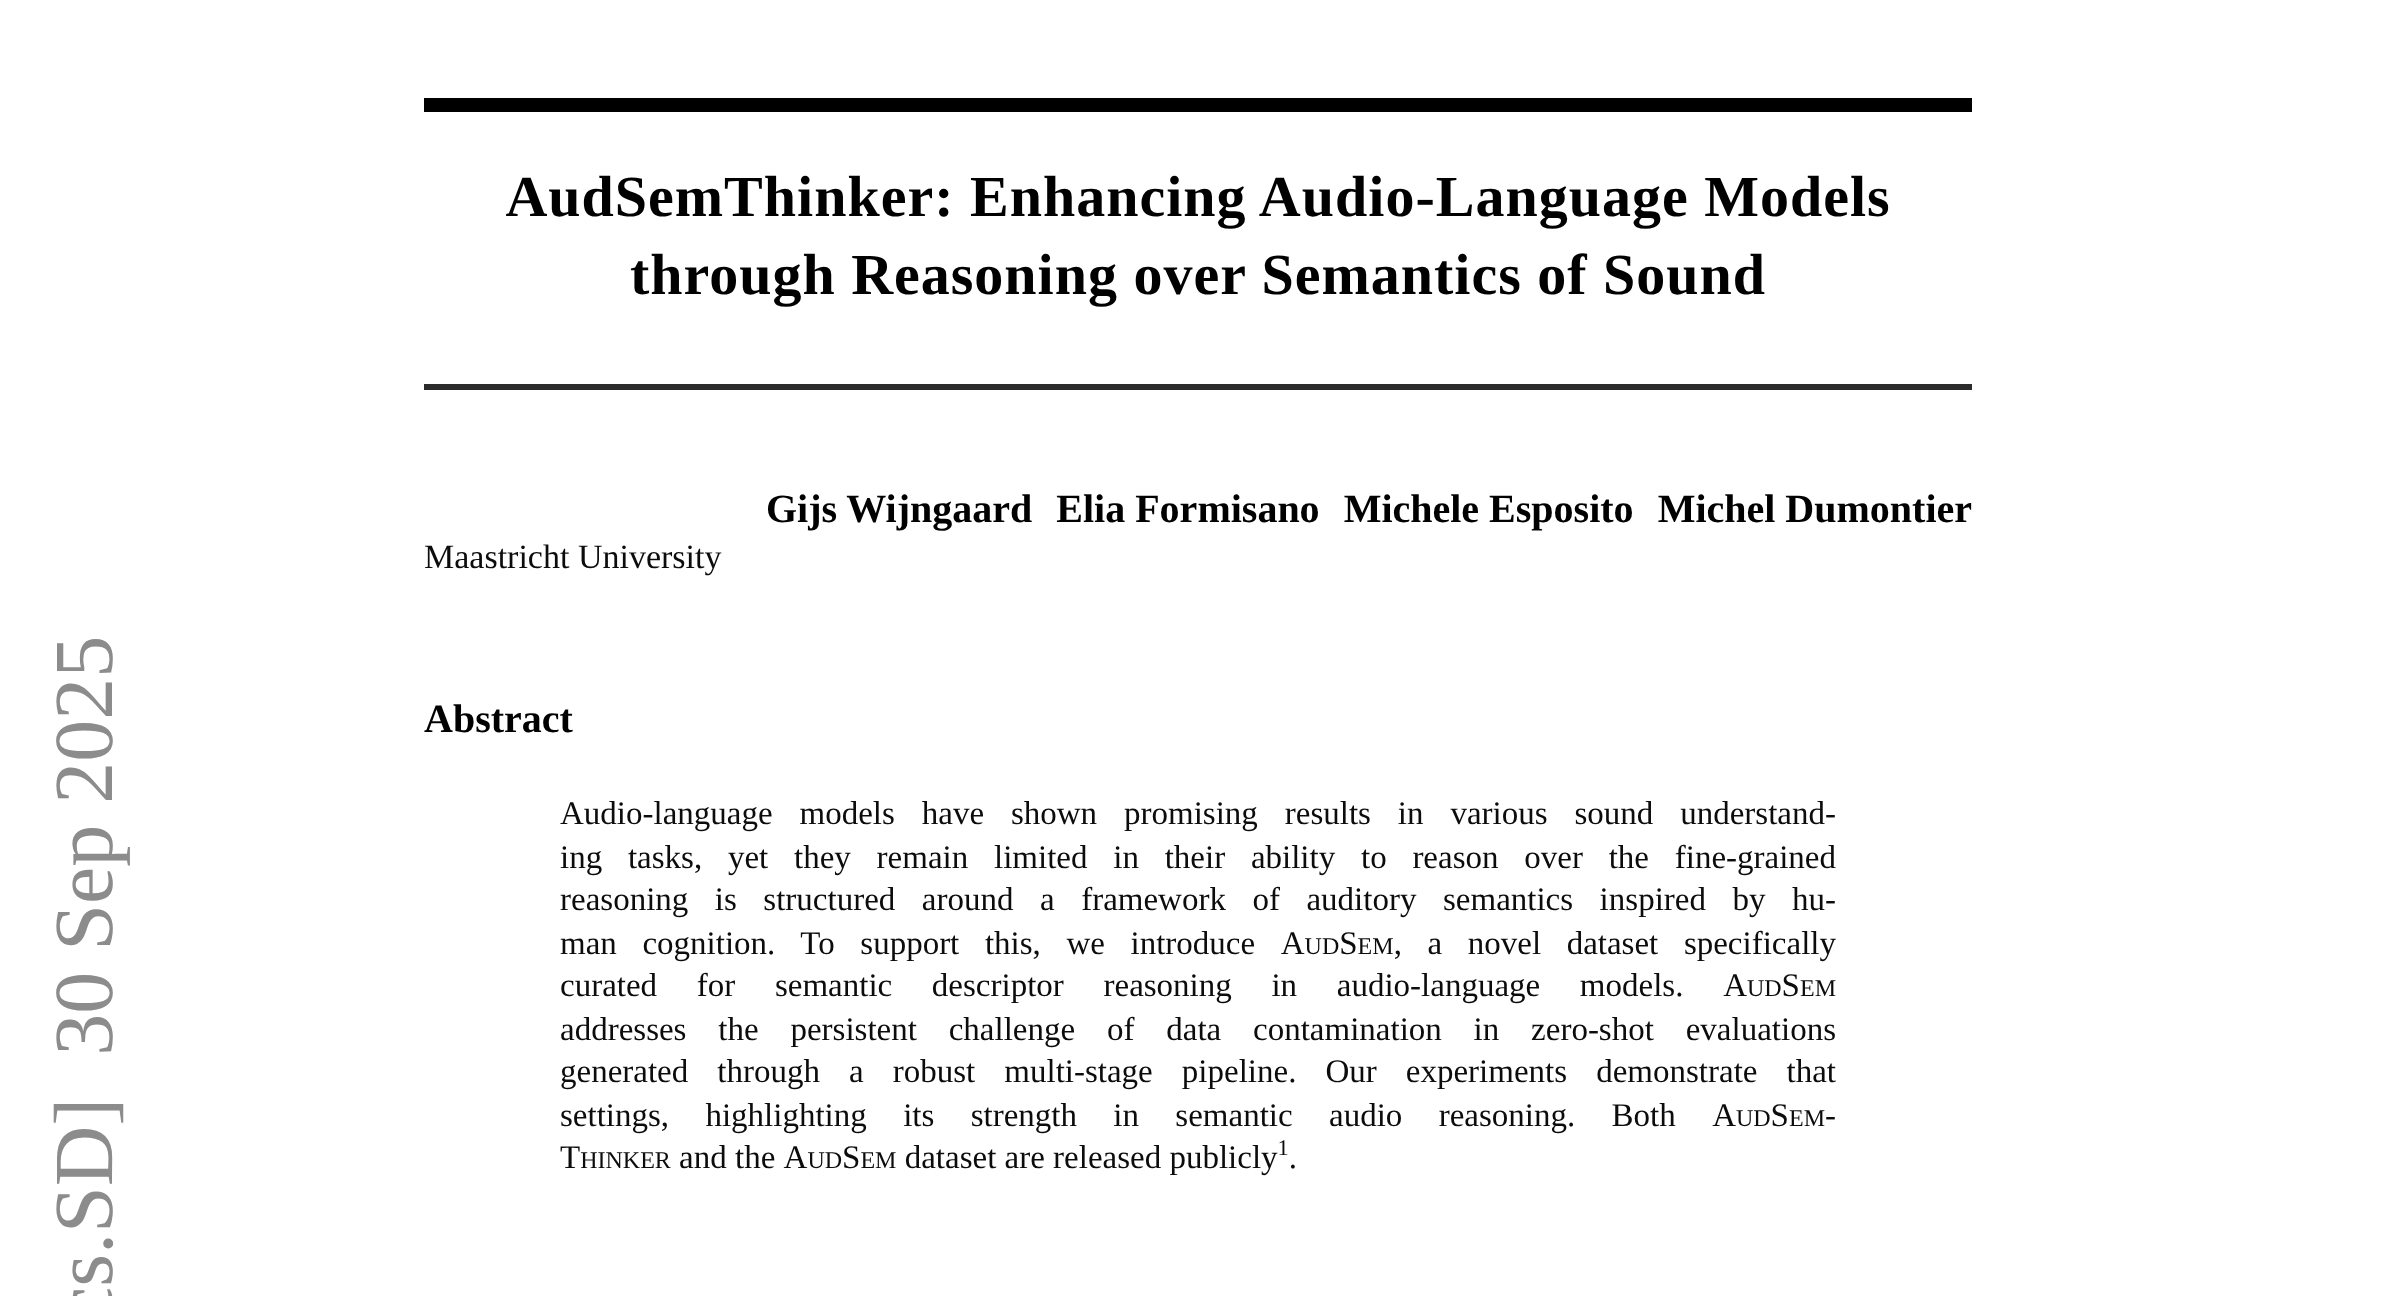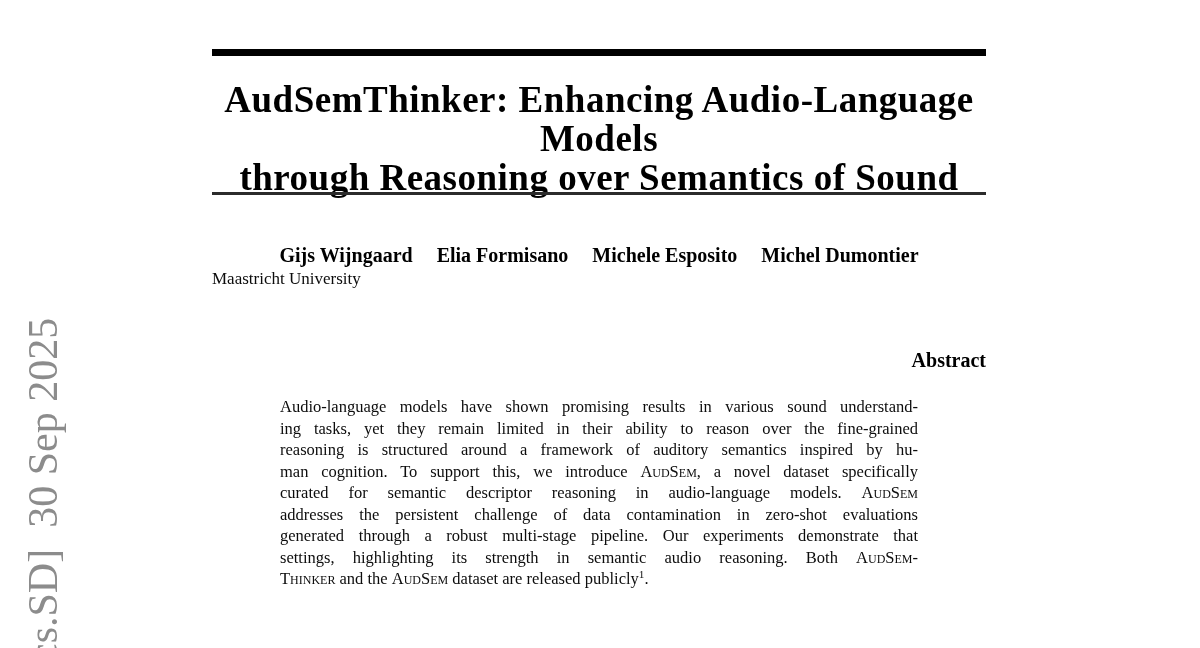--- a/index.html
+++ b/index.html
@@ -35,52 +35,52 @@
     left: 212px; top: 192px;
     width: 774px; height: 2.5px;
     background: #2b2b2b;
   }
   .title {
     position: absolute;
     left: 212px; top: 80px;
     width: 774px;
     margin: 0;
     text-align: center;
-    font-size: 37px;
+    font-size: 29px;
     font-weight: bold;
     line-height: 39px;
     letter-spacing: 0.5px;
     color: #000000;
   }
   .title .title-line { display: block; }
   .authors {
     position: absolute;
     left: 212px; top: 243px;
     width: 774px;
     display: flex;
-    justify-content: center;
-    gap: 24px;
+    justify-content: flex-end;
+    gap: 12px;
     font-weight: bold;
     font-size: 20px;
     line-height: 24px;
     color: #000000;
   }
   .affiliation {
     position: absolute;
     left: 212px; top: 268px;
     width: 774px;
     text-align: left;
     font-size: 17px;
     line-height: 21px;
   }
   .abs-heading {
     position: absolute;
     left: 212px; top: 348px;
     width: 774px;
-    text-align: right;
+    text-align: left;
     font-weight: bold;
     font-size: 20px;
     line-height: 24px;
     color: #000000;
   }
   .abs-body {
     position: absolute;
     left: 280px; top: 396px;
     width: 638px;
     font-size: 16.5px;

